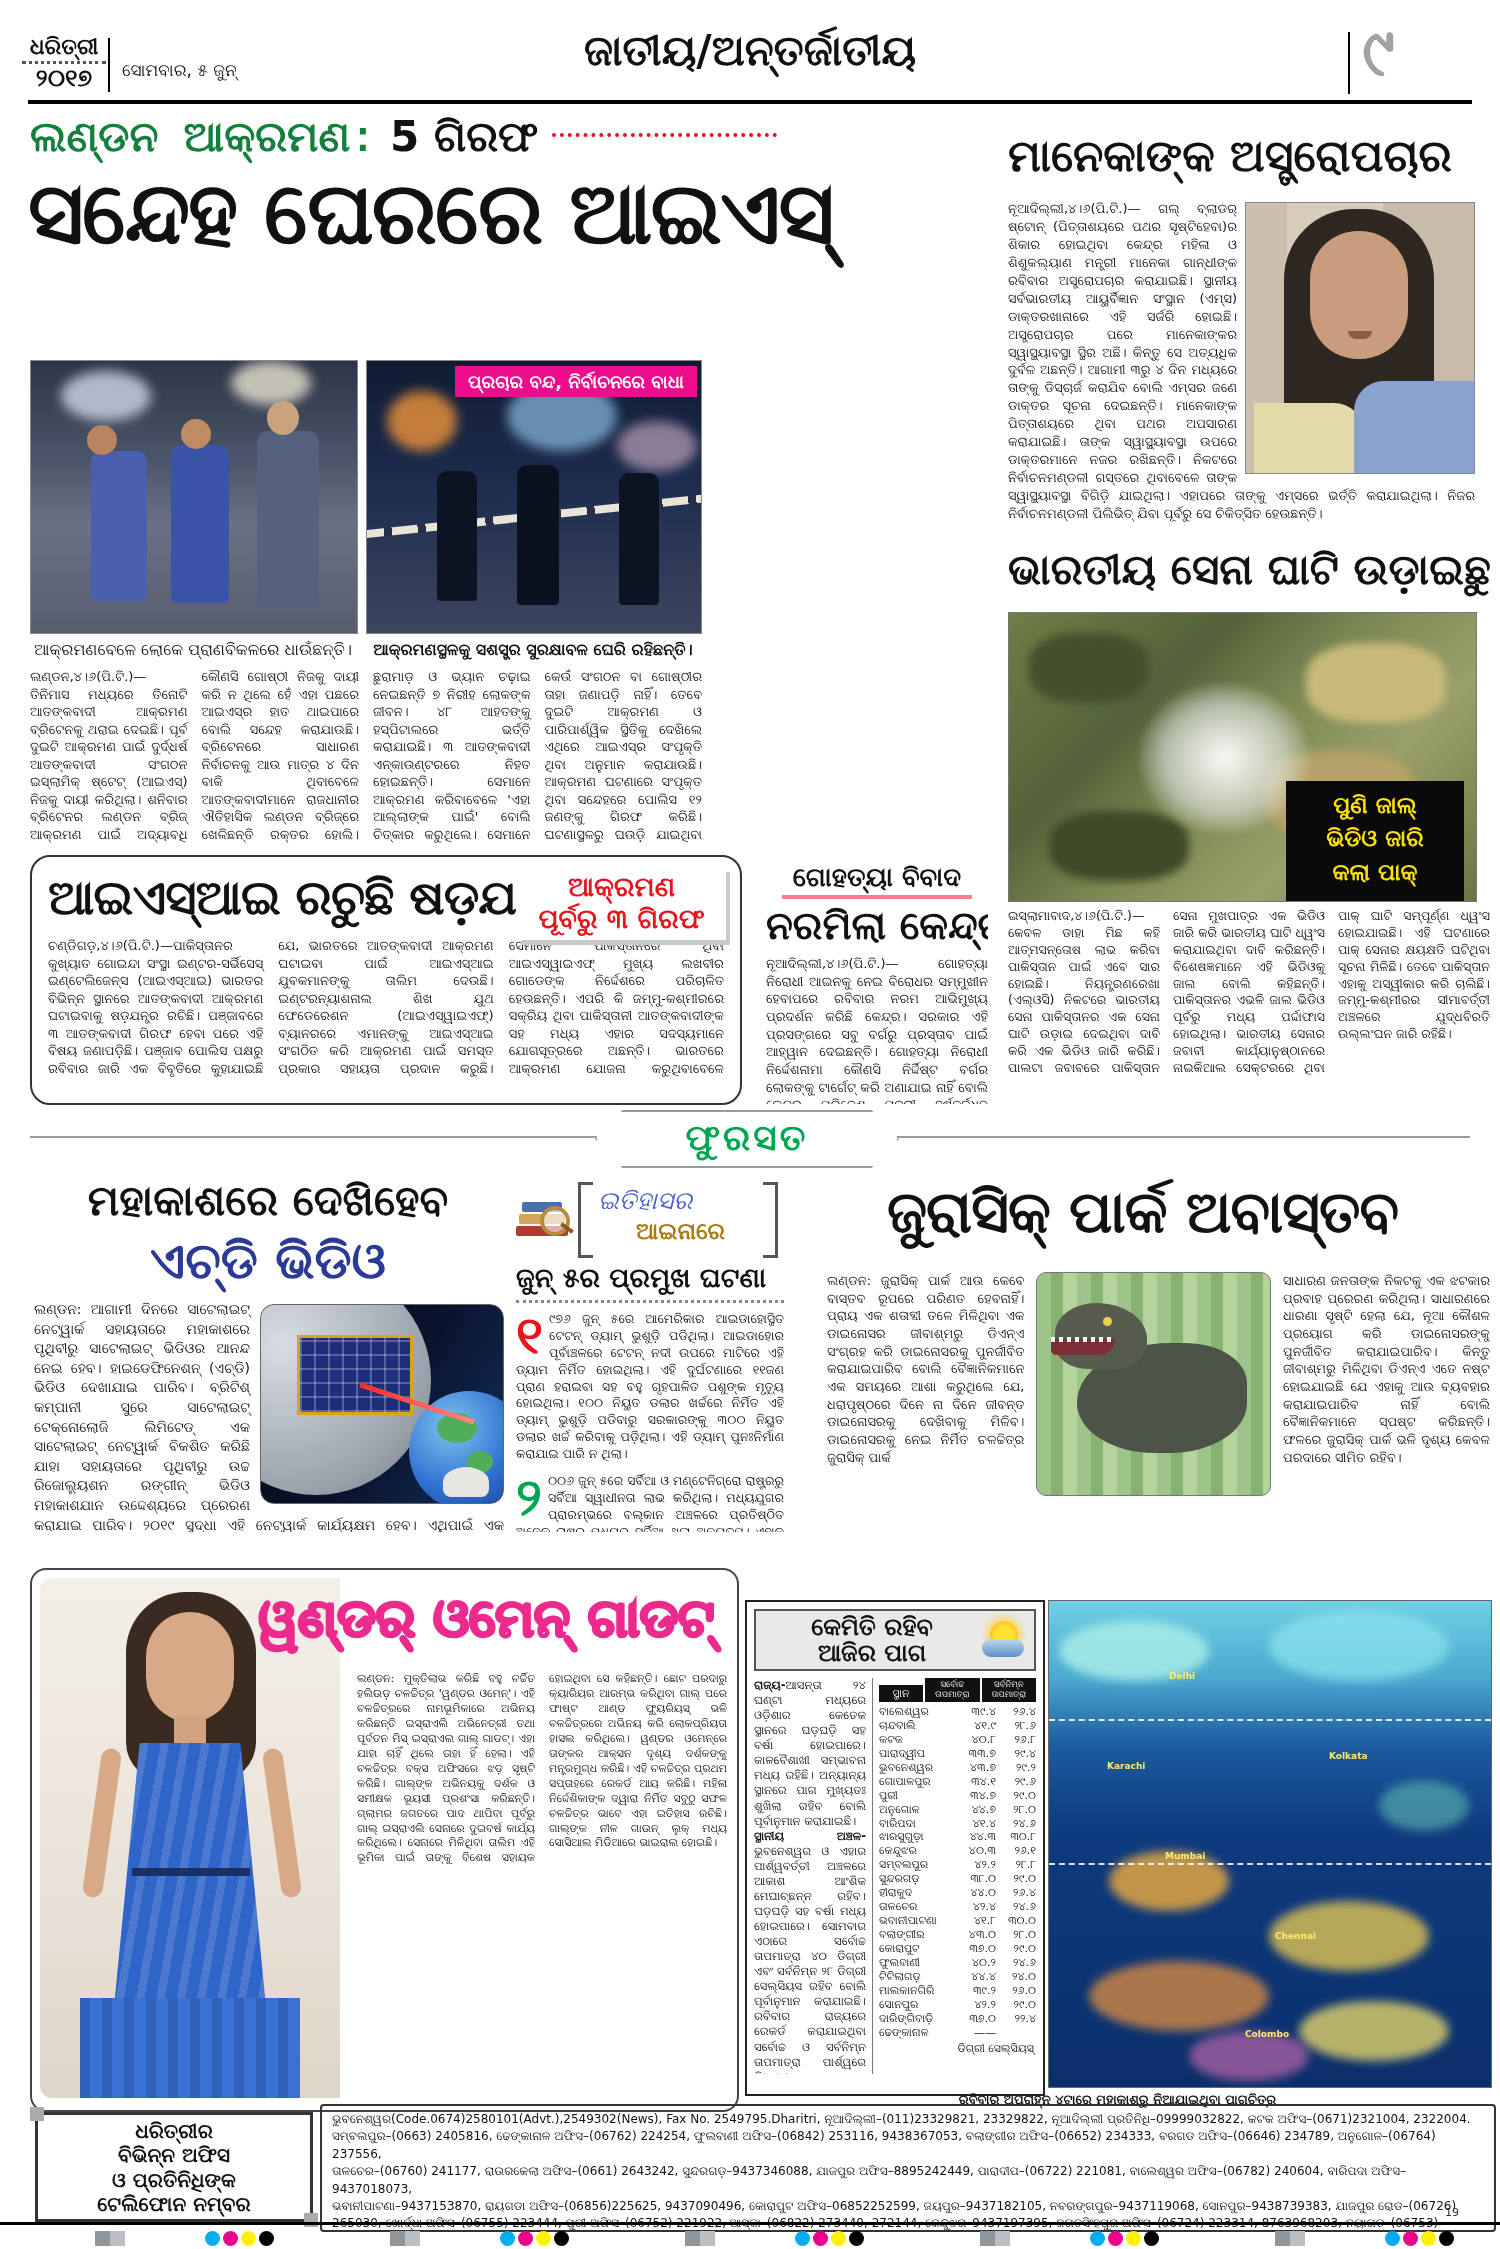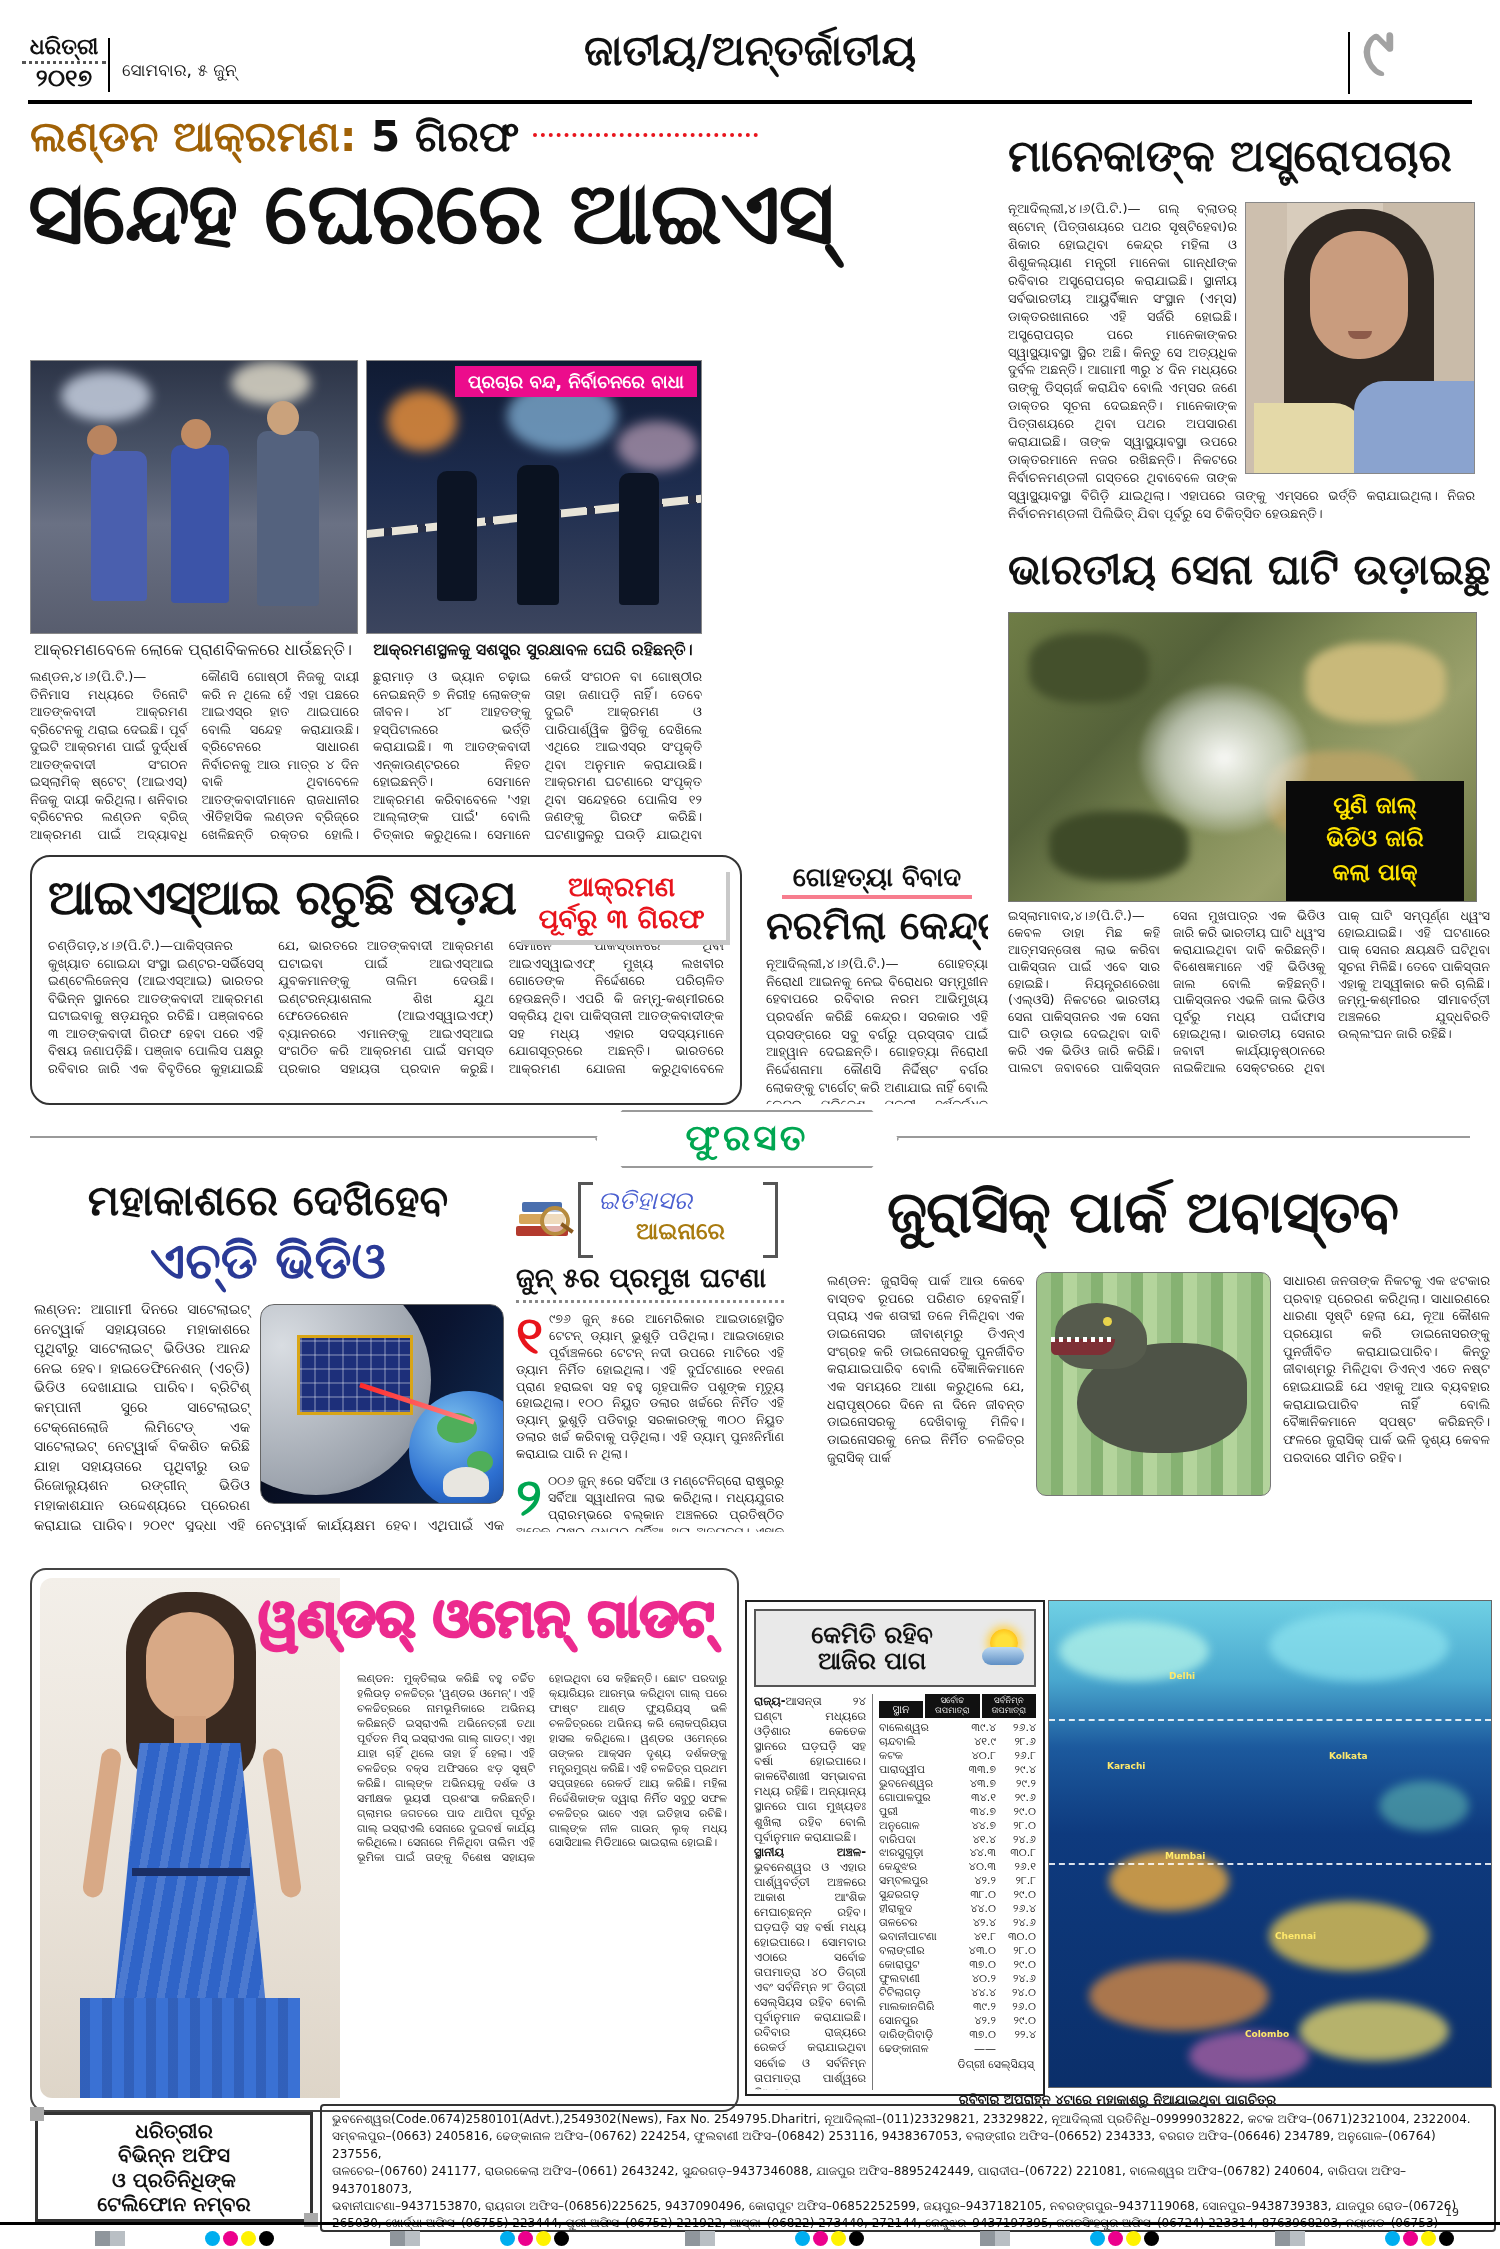--- a/index.html
+++ b/index.html
@@ -15,21 +15,21 @@
   .masthead .mh-year{font-size:24px;font-weight:700;}
   .hdr-vline1{left:108px;top:38px;width:2px;height:54px;background:#000;}
   .hdr-date{left:122px;top:60px;font-size:17px;}
   .hdr-section{left:0;right:0;top:26px;text-align:center;font-size:42px;font-weight:800;}
   .hdr-vline2{left:1348px;top:32px;width:2px;height:62px;background:#000;}
   .hdr-pagenum{left:1362px;top:14px;width:110px;font-size:66px;font-weight:700;color:#a2a2a2;}
   .hdr-rule{left:28px;top:100px;width:1444px;height:4px;background:#000;}
 
   
   .lead-kicker{left:30px;top:112px;width:960px;font-size:42px;font-weight:800;white-space:nowrap;}
-  .lead-kicker .red{color:#a16207;}
+  .lead-kicker .red{color:#15803d;font-family:Liberation Mono, monospace;}
   .kicker-dots{display:inline-block;width:225px;height:0;border-top:4px dotted #e8141c;vertical-align:14px;margin-left:14px;}
   .lead-headline{left:28px;top:170px;width:980px;font-size:86px;font-weight:800;letter-spacing:-2px;line-height:1.0;}
   .photo{border:1px solid #888;overflow:hidden;}
   .photo-london1{left:30px;top:360px;width:326px;height:272px;background:linear-gradient(180deg,#2c3447 0%,#4a5468 35%,#6a7184 60%,#585d6e 100%);}
   .glow{position:absolute;border-radius:50%;filter:blur(6px);}
   .fig{position:absolute;border-radius:10px 10px 4px 4px;}
   .photo-london2{left:366px;top:360px;width:334px;height:272px;background:linear-gradient(180deg,#101b33 0%,#1d2c4e 45%,#2e3a57 75%,#3c455e 100%);}
   .banner-pink{position:absolute;left:88px;top:5px;width:242px;height:31px;background:#ec0c8c;color:#fff;
                font-size:18px;font-weight:800;text-align:center;line-height:31px;}
   .tape{position:absolute;left:-10px;top:150px;width:380px;height:8px;background:repeating-linear-gradient(90deg,#e8e4d8 0 26px,#283048 26px 34px);transform:rotate(-6deg);}
@@ -144,21 +144,21 @@
   .wg-arm-r{position:absolute;left:232px;top:170px;width:20px;height:150px;border-radius:10px;background:#d8a986;transform:rotate(-8deg);}
   .wg-skirt{position:absolute;left:40px;top:420px;width:220px;height:110px;background:#3a71d4;
             background-image:repeating-linear-gradient(90deg,rgba(0,0,40,.15) 0 10px,transparent 10px 22px);}
   .wonder-hl{position:absolute;left:212px;top:18px;width:485px;font-size:52px;font-weight:900;text-align:center;white-space:nowrap;
              color:#fff;-webkit-text-stroke:3px #ec2a8e;text-shadow:0 0 2px #ec2a8e;}
   .wonder-body{position:absolute;left:325px;top:102px;width:370px;height:425px;column-count:2;column-gap:14px;
                font-size:11px;line-height:1.36;overflow:hidden;}
 
   
   .wx-box{left:745px;top:1600px;width:296px;height:492px;border:2px solid #222;}
-  .wx-titlebar{margin:7px;border:2px solid #555;background:#e9e9e9;height:58px;display:flex;align-items:center;padding:8px 8px;}
+  .wx-titlebar{margin:7px;border:2px solid #555;background:#e9e9e9;height:58px;display:flex;align-items:center;padding:0 8px;}
   .wx-title{flex:1;font-size:24px;font-weight:800;line-height:1.1;text-align:center;}
   .wx-sun{width:46px;height:42px;position:relative;}
   .sun-core{position:absolute;left:10px;top:2px;width:28px;height:28px;border-radius:50%;
             background:radial-gradient(circle,#ffe13a 40%,#ffab00 100%);box-shadow:0 0 8px 3px #ffd34d;}
   .sun-cloud{position:absolute;left:2px;top:20px;width:42px;height:18px;border-radius:10px;background:linear-gradient(180deg,#bcd9f2,#5f8fc4);}
   .wx-cols{display:flex;margin:0 7px;height:396px;}
   .wx-fc{width:112px;font-size:11.6px;line-height:1.3;text-align:justify;padding-right:6px;border-right:1px solid #777;overflow:hidden;}
   .wx-table{flex:1;padding-left:6px;font-size:11px;}
   .wx-thead{display:flex;gap:2px;margin-bottom:3px;}
   .chip{background:#111;color:#fff;text-align:center;padding:2px 3px;}

